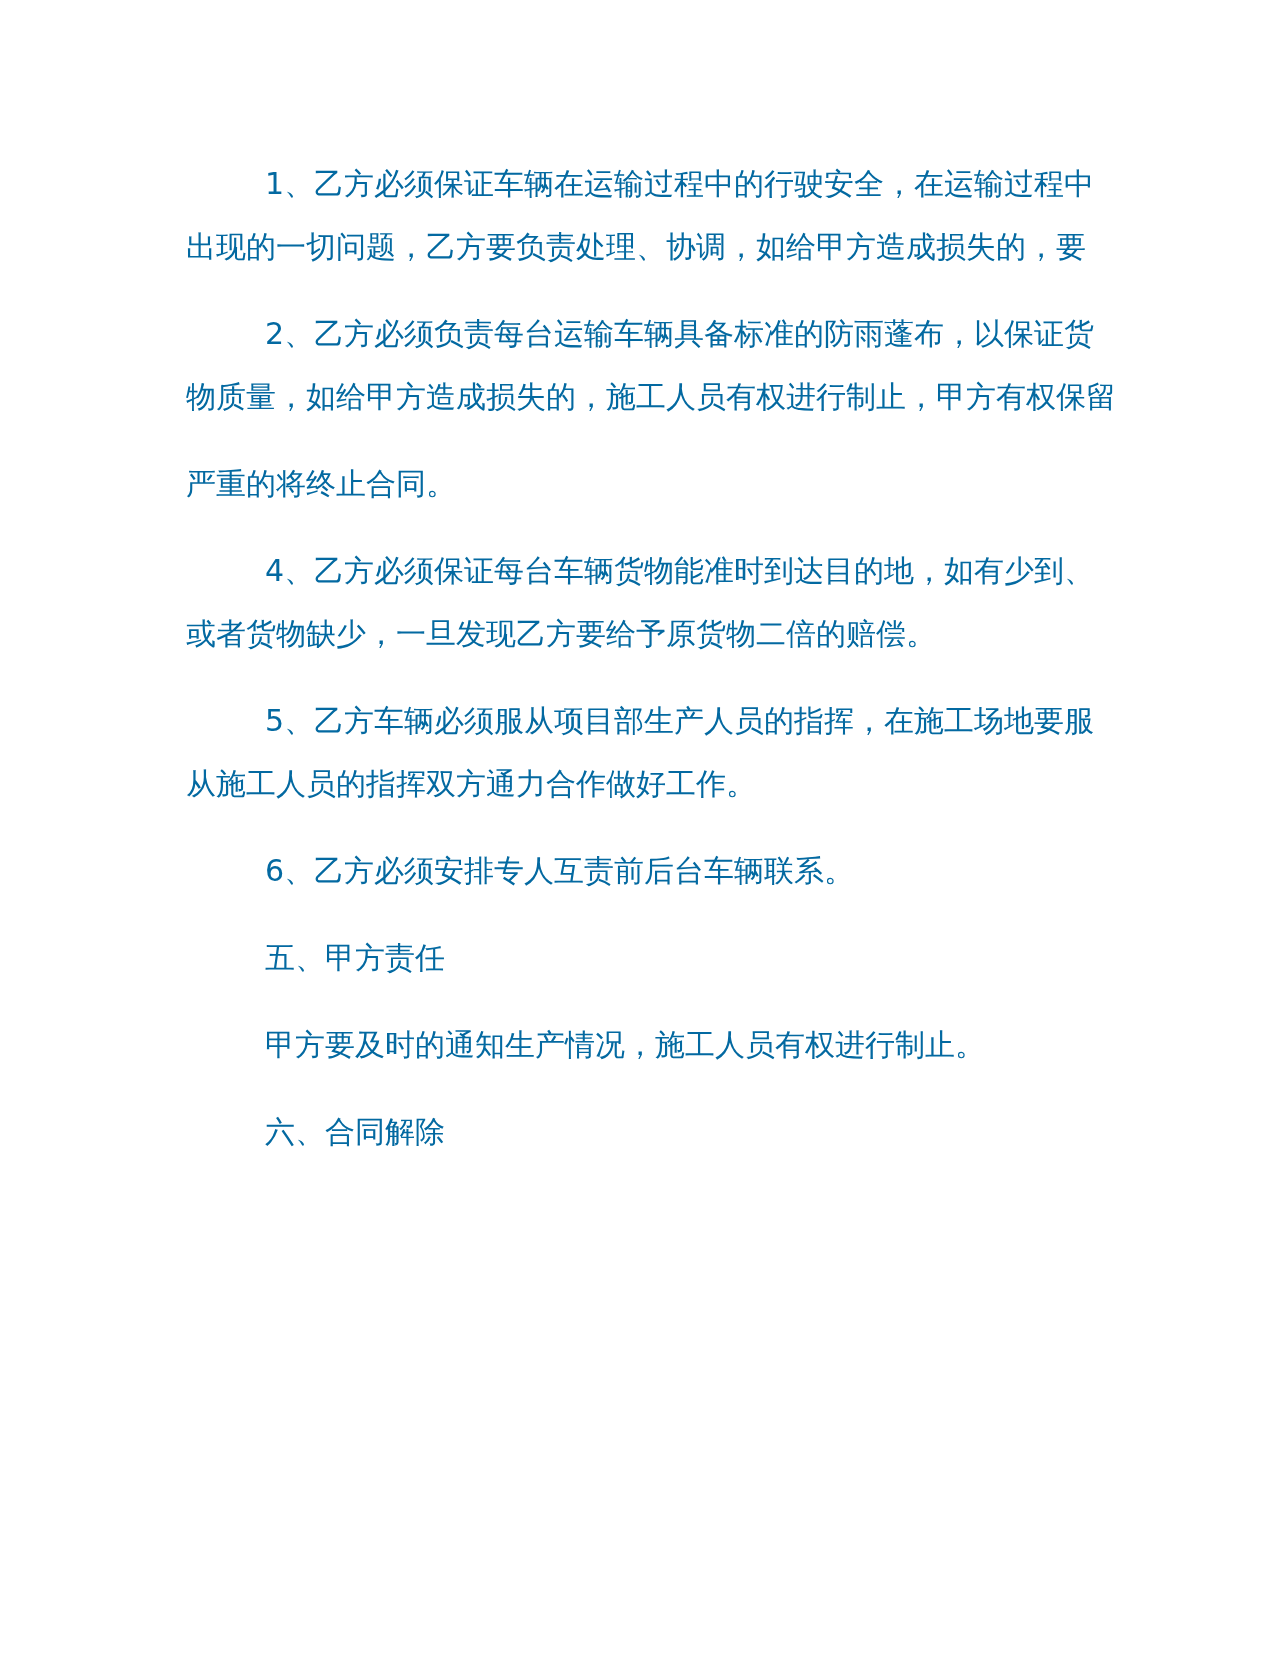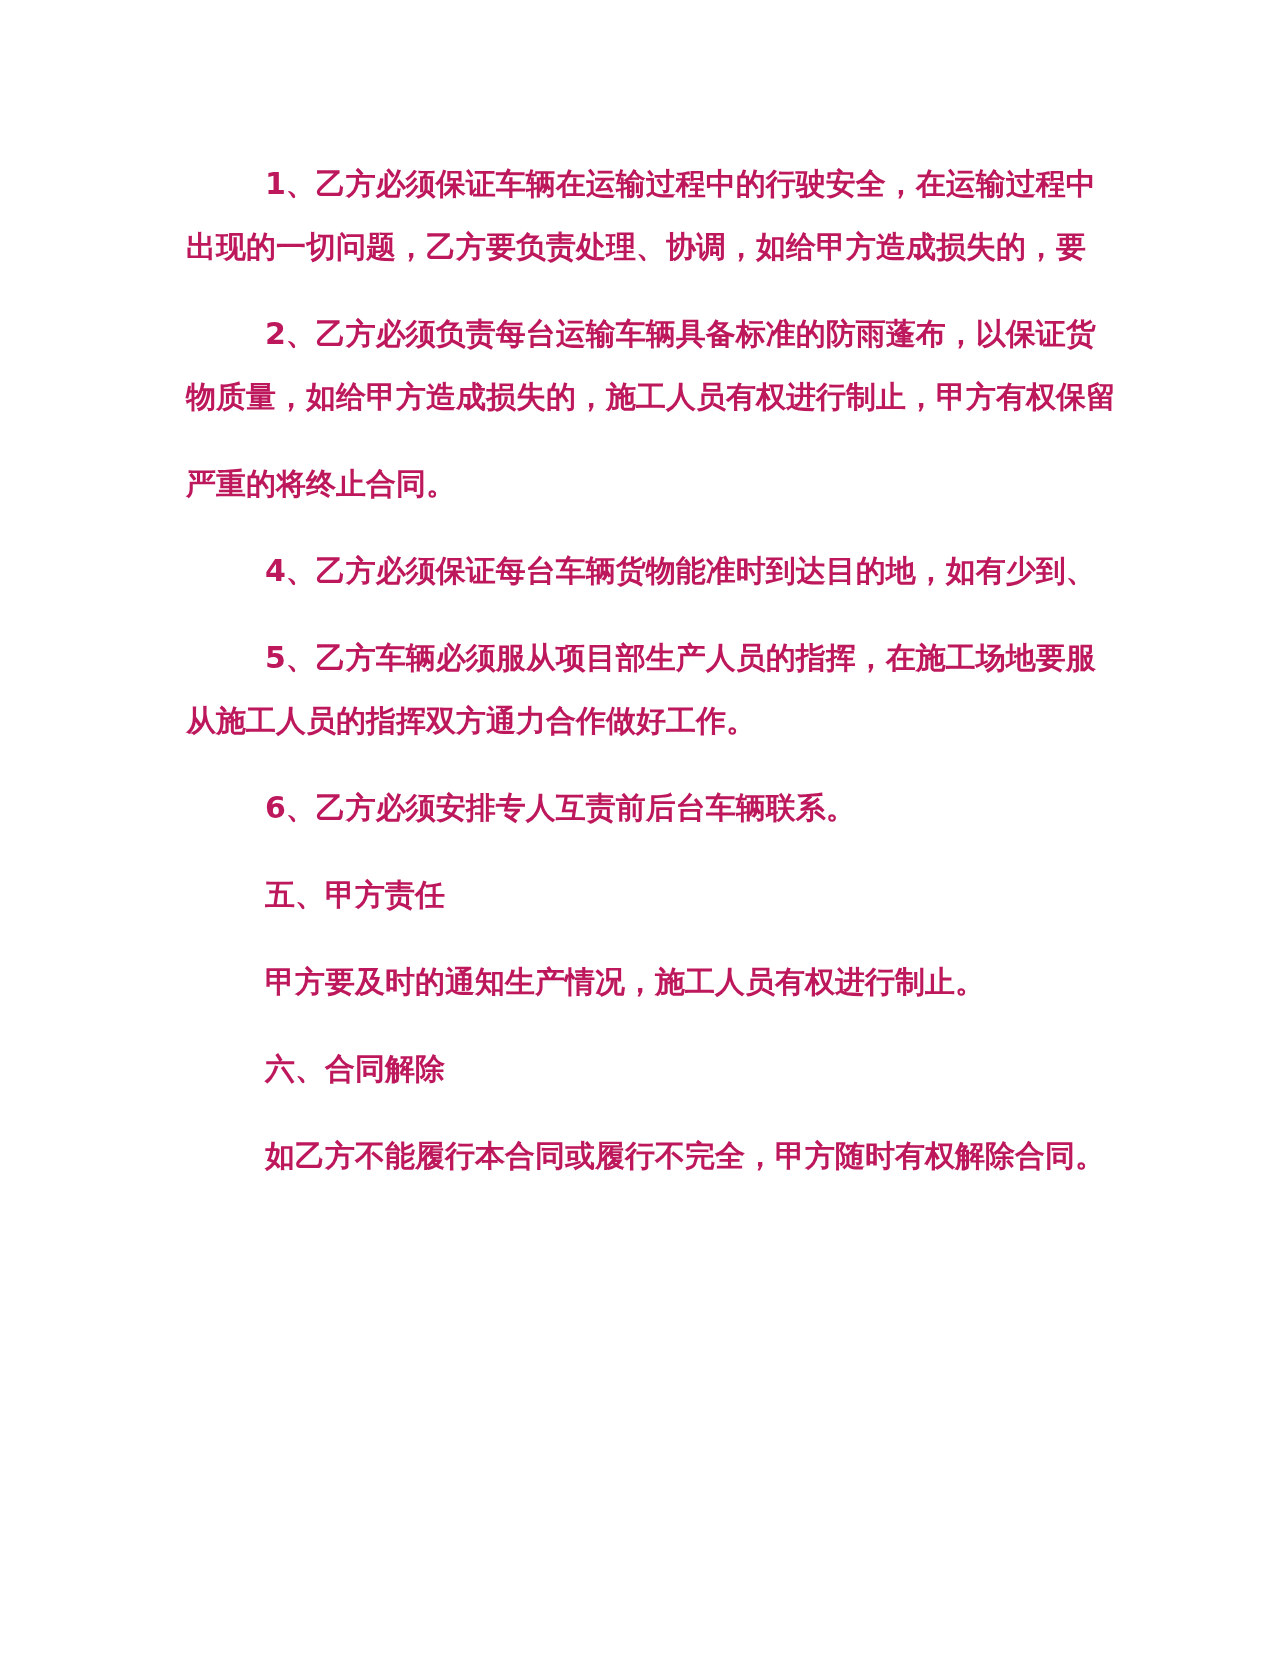--- a/index.html
+++ b/index.html
@@ -12,22 +12,22 @@
     background: #ffffff;
     position: relative;
     font-family: "DejaVu Sans", sans-serif;
     overflow: hidden;
   }
   .doc-content {
     position: absolute;
     left: 186px;
     top: 152px;
     width: 910px;
-    color: #be185d;
-    font-weight: 700;
+    color: #0369a1;
+    font-weight: 400;
     font-size: 30px;
   }
   .para {
     margin: 0 0 24px 0;
   }
   .para:last-child {
     margin-bottom: 0;
   }
   .line {
     height: 63px;
@@ -50,34 +50,32 @@
       </div>
       <div class="para clause">
         <div class="line first">2、乙方必须负责每台运输车辆具备标准的防雨蓬布，以保证货</div>
         <div class="line">物质量，如给甲方造成损失的，施工人员有权进行制止，甲方有权保留</div>
       </div>
       <div class="para clause">
         <div class="line">严重的将终止合同。</div>
       </div>
       <div class="para clause">
         <div class="line first">4、乙方必须保证每台车辆货物能准时到达目的地，如有少到、</div>
+        <div class="line">或者货物缺少，一旦发现乙方要给予原货物二倍的赔偿。</div>
       </div>
       <div class="para clause">
         <div class="line first">5、乙方车辆必须服从项目部生产人员的指挥，在施工场地要服</div>
         <div class="line">从施工人员的指挥双方通力合作做好工作。</div>
       </div>
       <div class="para clause">
         <div class="line first">6、乙方必须安排专人互责前后台车辆联系。</div>
       </div>
       <div class="para heading">
         <div class="line first">五、甲方责任</div>
       </div>
       <div class="para clause">
         <div class="line first">甲方要及时的通知生产情况，施工人员有权进行制止。</div>
       </div>
       <div class="para heading">
         <div class="line first">六、合同解除</div>
       </div>
-      <div class="para clause">
-        <div class="line first">如乙方不能履行本合同或履行不完全，甲方随时有权解除合同。</div>
-      </div>
     </div>
 </div>
 
 </body></html>

